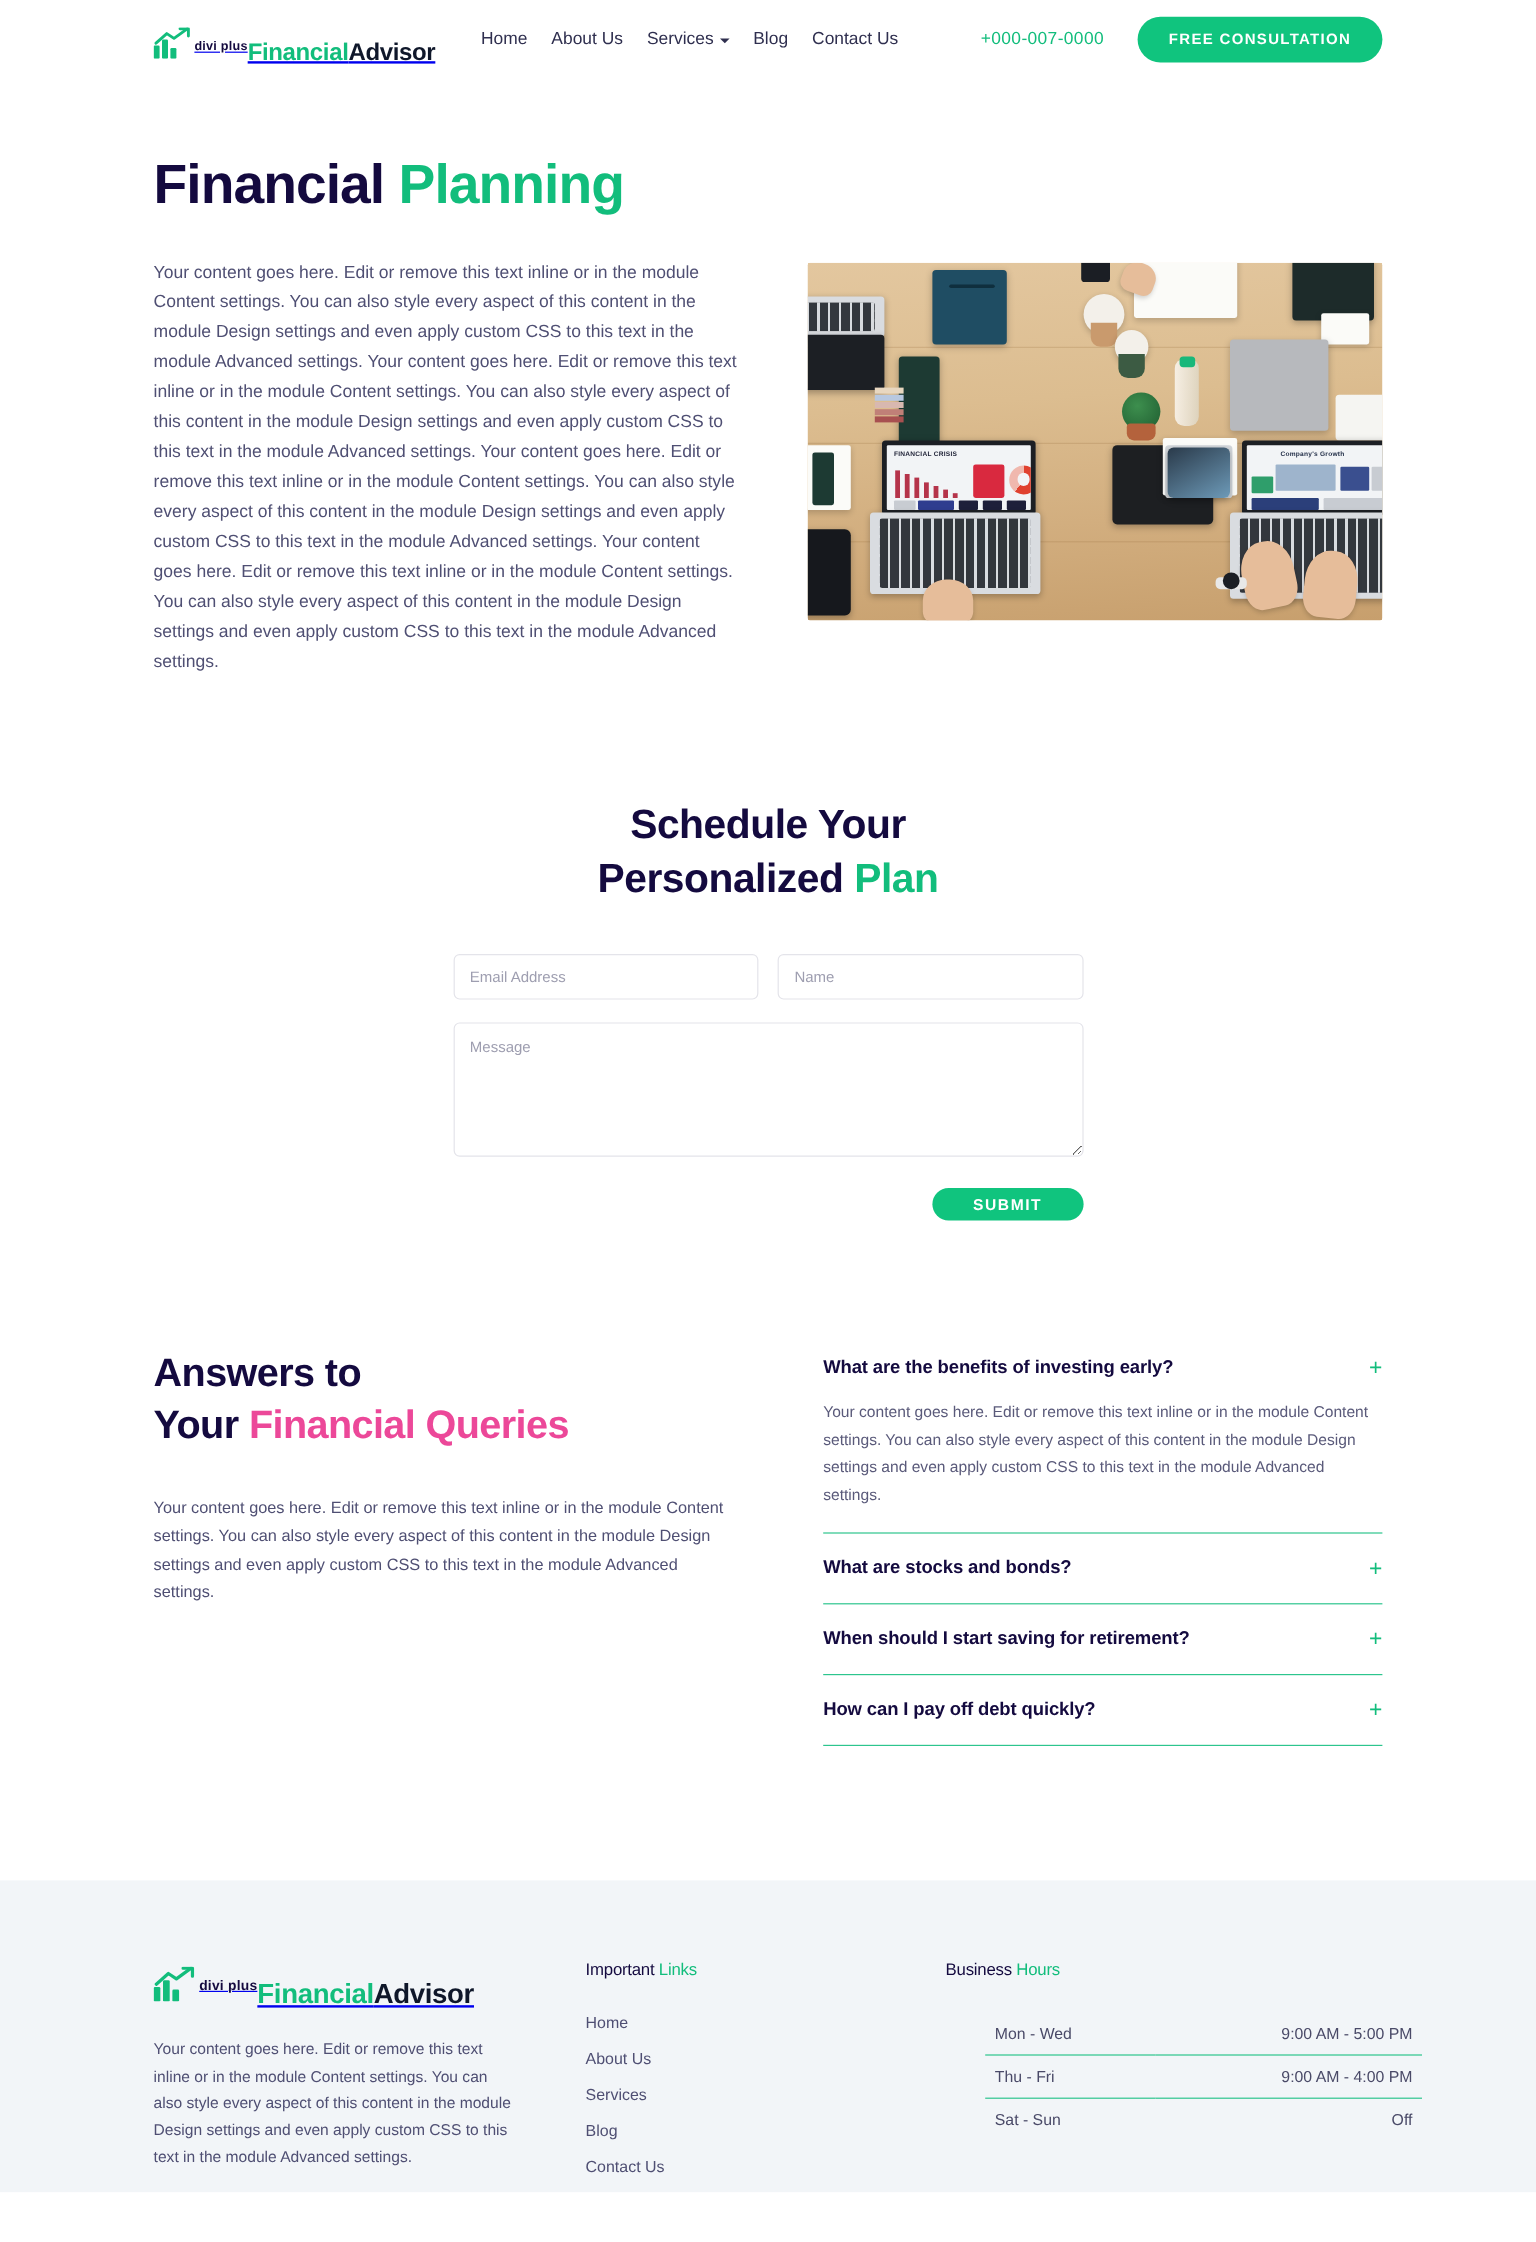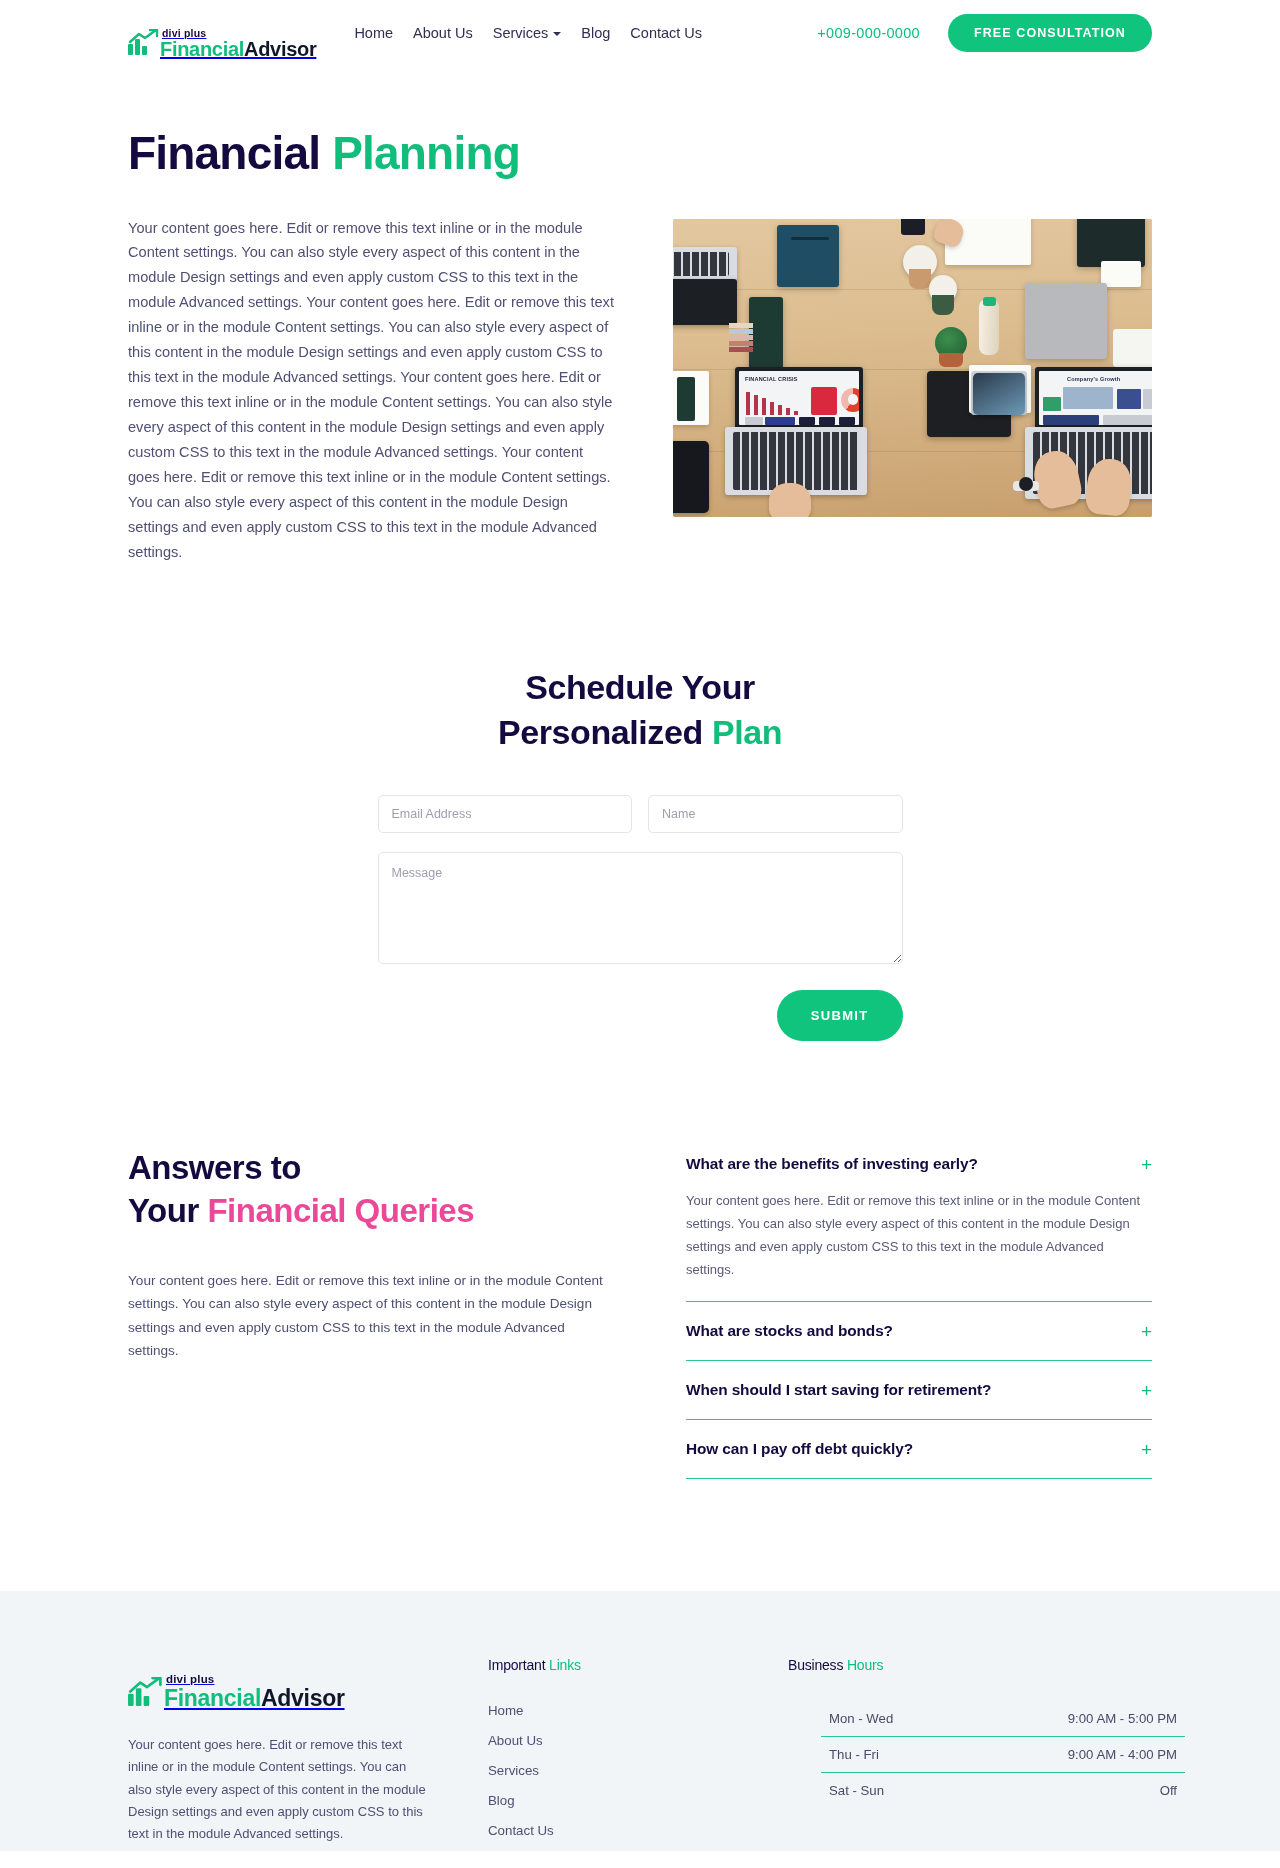--- a/index.html
+++ b/index.html
@@ -16,21 +16,21 @@
   
   .header {
     height: 66px;
     display: flex;
     align-items: center;
     padding: 0 128px 0 128px;
     background: #ffffff;
   }
   .logo-wrap { display: flex; align-items: flex-end; gap: 0px; margin-right: 38px; }
   .logo-mark { display: block; }
-  .logo-text-block { display: flex; flex-direction: column; line-height: 1; margin-left: -2px; margin-top: 21px; }
+  .logo-text-block { display: flex; flex-direction: row; line-height: 1; margin-left: -2px; margin-top: 21px; }
   .logo-divi {
     font-size: 10.5px; font-weight: bold; color: #140a3f; letter-spacing: .2px;
     margin-bottom: 1px; margin-left: 2px;
   }
   .logo-main { font-size: 20px; font-weight: 700; letter-spacing: -0.3px; line-height: 1; }
   .logo-main .g { color: #12bd7c; }
   .logo-main .n { color: #0f172a; }
 
   .nav { display: flex; align-items: center; gap: 20px; }
   .nav a {
@@ -77,21 +77,21 @@
   .fld {
     flex: 1; border: 1px solid #e4e4ea; border-radius: 5px; background: #fff;
     padding: 11px 13px; font-size: 12.5px; color: #3d3d5c;
     font-family: "Liberation Sans", sans-serif; outline: none;
   }
   .fld::placeholder { color: #9e9eb0; }
   textarea.fld { width: 100%; height: 112px; resize: vertical; display: block; line-height: 1.5; }
   .submit-row { display: flex; justify-content: flex-end; margin-top: 26px; }
   .submit-btn {
     background: #10c47e; color: #fff; border: none; border-radius: 40px;
-    padding: 18px 34px; font-size: 13px; font-weight: 600; letter-spacing: 1.3px;
+    padding: 6px 34px; font-size: 13px; font-weight: 600; letter-spacing: 1.3px;
     font-family: "Liberation Sans", sans-serif; cursor: pointer;
   }
 
   
   .faq-section { padding: 100px 128px 112px 128px; display: flex; gap: 78px; align-items: flex-start; }
   .faq-left { flex: 0 0 480px; padding-top: 6px; }
   .faq-heading {
     font-size: 33px; font-weight: 800; line-height: 1.3; letter-spacing: -0.5px;
     margin: 0 0 36px 0; color: #140a3f;
   }
@@ -196,21 +196,21 @@
         </a>
       <a href="#">
           <span>Blog</span>
         </a>
       <a href="#">
           <span>Contact Us</span>
         </a>
     </nav>
 
     <div class="header-right">
-      <a class="phone" href="#">+009-000-0000</a>
+      <a class="phone" href="#">+000-007-0000</a>
       <button class="cta-btn">FREE CONSULTATION</button>
     </div>
   </header>
 
   <section class="hero">
     <h1 class="hero-title">
       <span class="dark">Financial</span>
       <span class="green">Planning</span>
     </h1>
 

